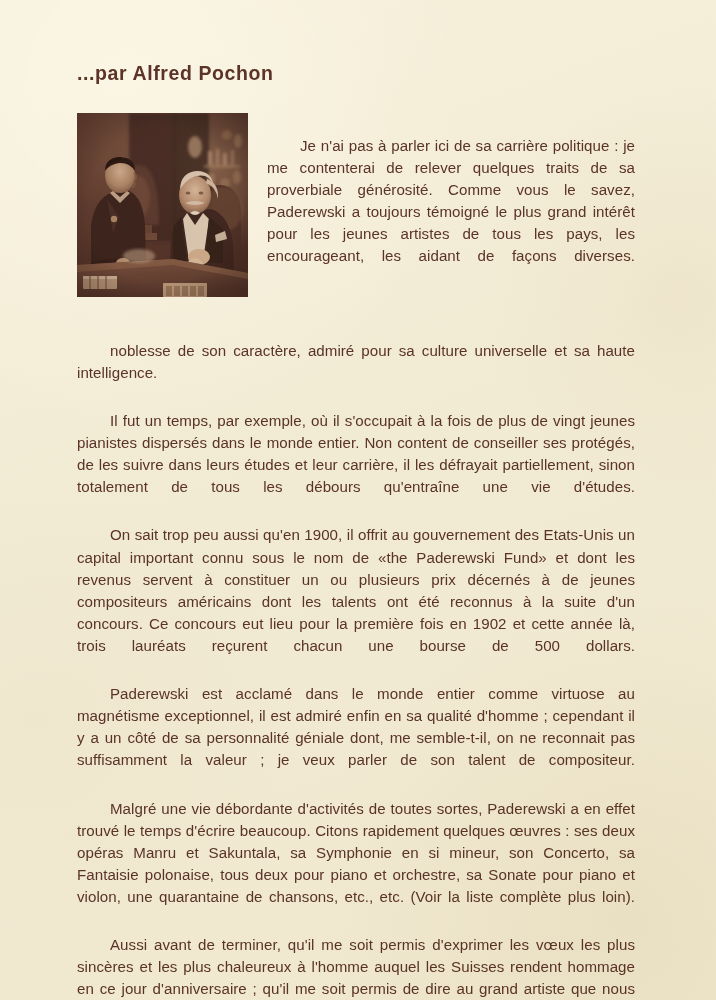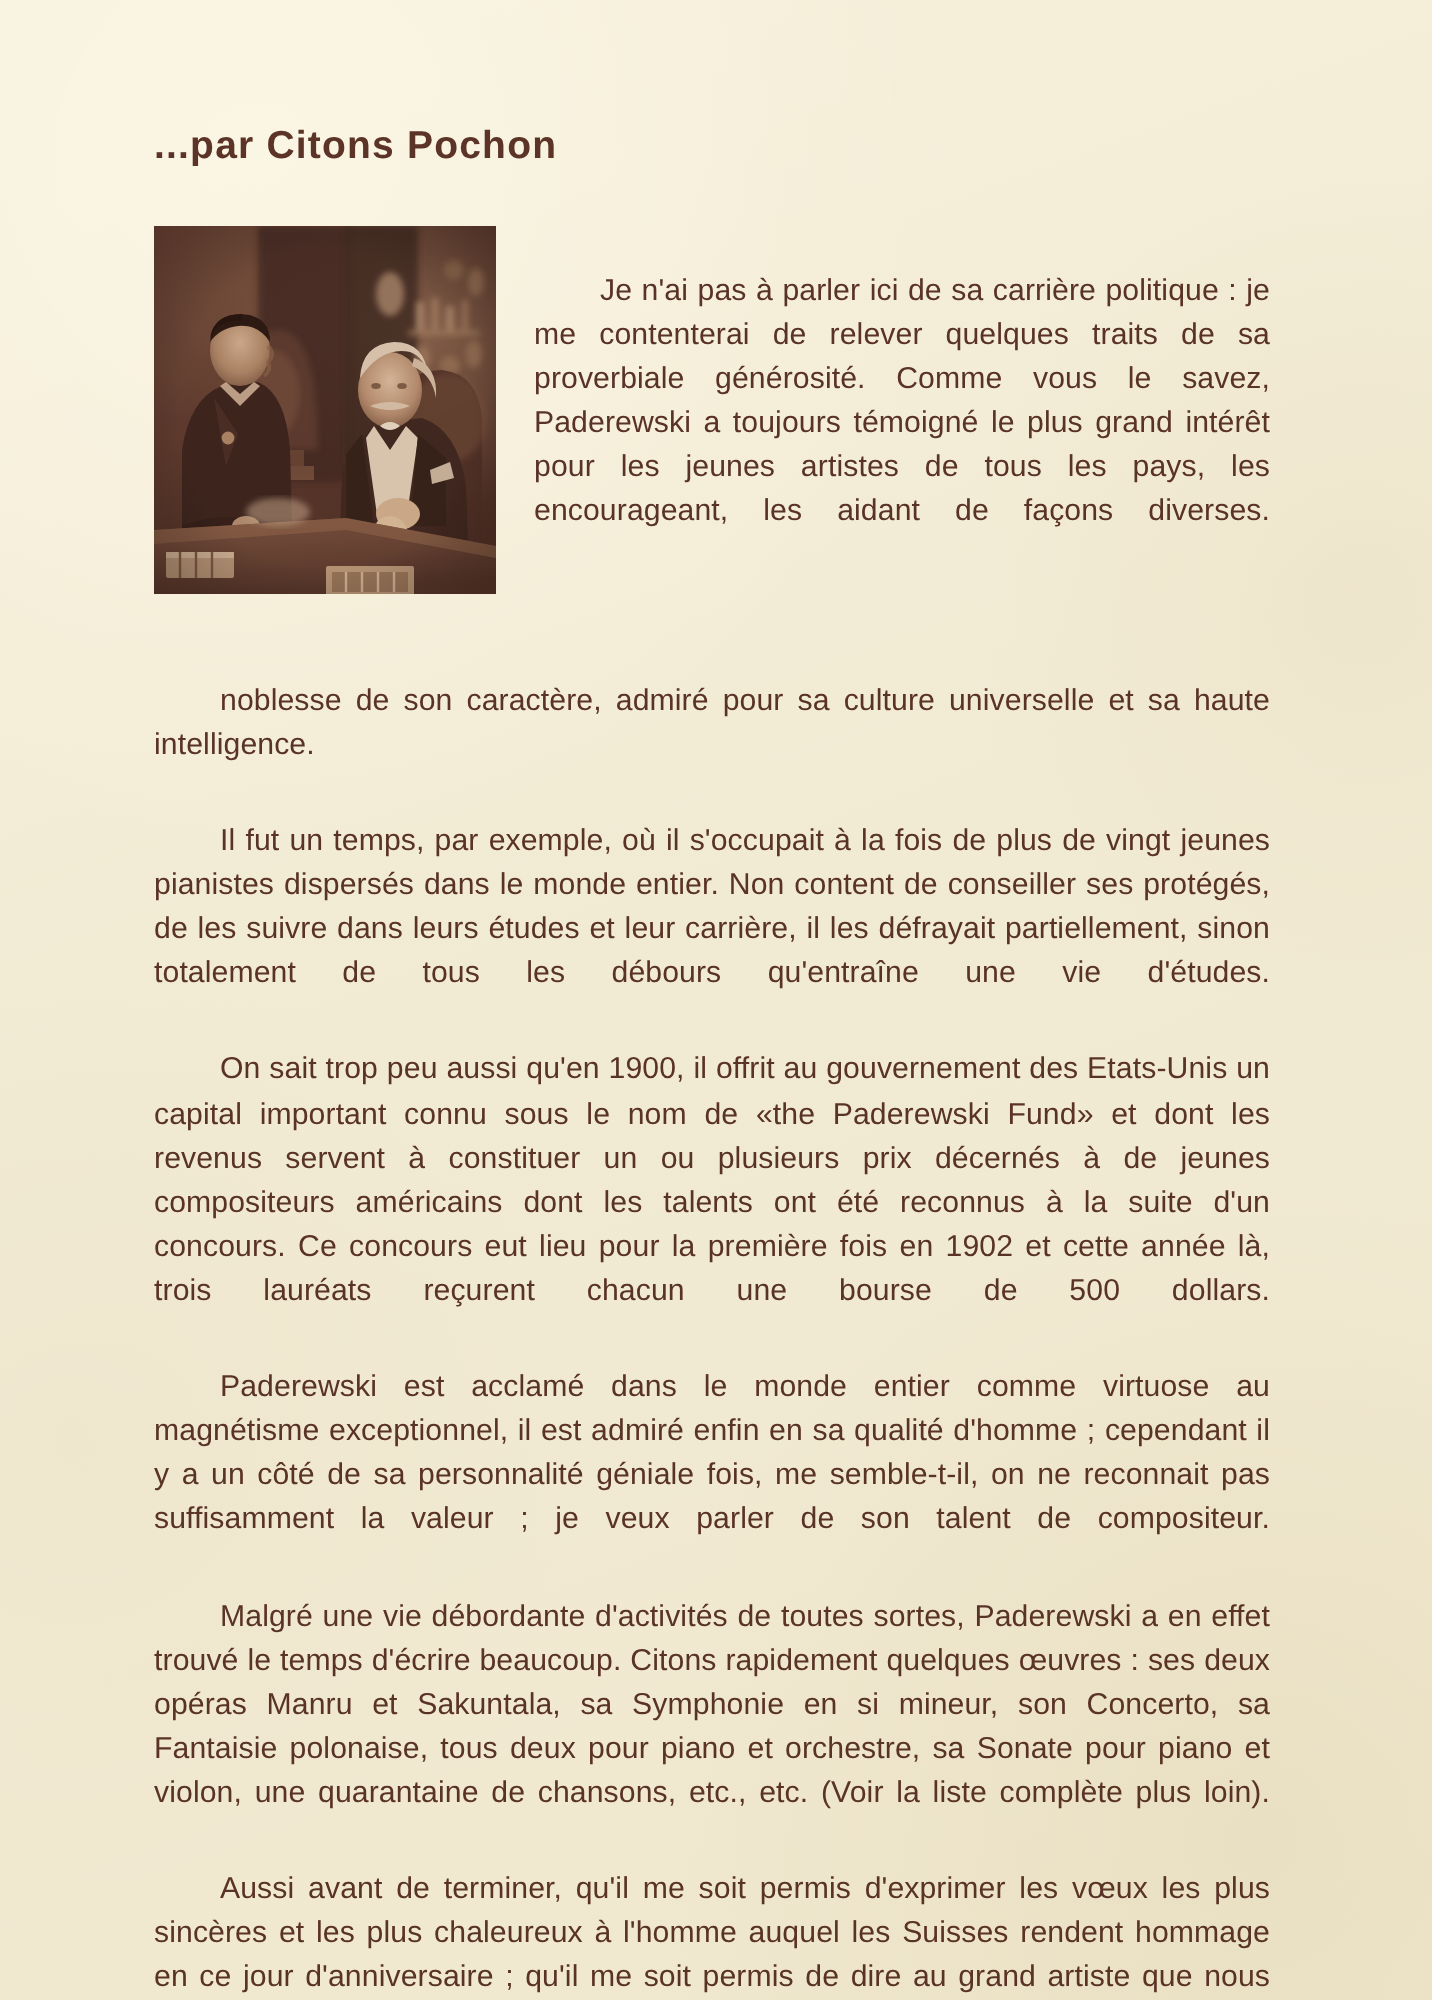--- a/index.html
+++ b/index.html
@@ -103,21 +103,21 @@
     width: 100%;
   }
 </style>
 </head>
 <body>
 
 <div class="page"></div>
 
 <div class="content">
 
-  <div class="article-title">...par Citons Pochon</div>
+  <div class="article-title">...par Alfred Pochon</div>
 
   <div class="photo">
     <svg viewBox="0 0 171 184" preserveAspectRatio="none">
       <defs>
         <linearGradient id="bgDark" x1="0" y1="0" x2="1" y2="1">
           <stop offset="0%" stop-color="#6a4437"></stop>
           <stop offset="45%" stop-color="#53342a"></stop>
           <stop offset="100%" stop-color="#4a2d25"></stop>
         </linearGradient>
         <radialGradient id="glowR" cx="0.78" cy="0.30" r="0.48">
@@ -259,19 +259,19 @@
     </svg>
   </div>
 
   <div class="body-text">
     <div class="float-block"></div>
 
     <p class="wrap-col para-gap">Je n'ai pas à parler ici de sa carrière politique : je me contenterai de relever quelques traits de sa proverbiale générosité. Comme vous le savez, Paderewski a toujours témoigné le plus grand intérêt pour les jeunes artistes de tous les pays, les encourageant, les aidant de façons diverses.</p>
     <p class="wrap-col">noblesse de son caractère, admiré pour sa culture universelle et sa haute intelligence.</p>
     <p class="para-gap">Il fut un temps, par exemple, où il s'occupait à la fois de plus de vingt jeunes pianistes dispersés dans le monde entier. Non content de conseiller ses protégés, de les suivre dans leurs études et leur carrière, il les défrayait partiellement, sinon totalement de tous les débours qu'entraîne une vie d'études.</p>
     <p class="para-gap">On sait trop peu aussi qu'en 1900, il offrit au gouvernement des Etats-Unis un capital important connu sous le nom de «the Paderewski Fund» et dont les revenus servent à constituer un ou plusieurs prix décernés à de jeunes compositeurs américains dont les talents ont été reconnus à la suite d'un concours. Ce concours eut lieu pour la première fois en 1902 et cette année là, trois lauréats reçurent chacun une bourse de 500 dollars.</p>
-    <p class="para-gap">Paderewski est acclamé dans le monde entier comme virtuose au magnétisme exceptionnel, il est admiré enfin en sa qualité d'homme ; cependant il y a un côté de sa personnalité géniale fois, me semble-t-il, on ne reconnait pas suffisamment la valeur ; je veux parler de son talent de compositeur.</p>
+    <p class="para-gap">Paderewski est acclamé dans le monde entier comme virtuose au magnétisme exceptionnel, il est admiré enfin en sa qualité d'homme ; cependant il y a un côté de sa personnalité géniale dont, me semble-t-il, on ne reconnait pas suffisamment la valeur ; je veux parler de son talent de compositeur.</p>
     <p class="para-gap">Malgré une vie débordante d'activités de toutes sortes, Paderewski a en effet trouvé le temps d'écrire beaucoup. Citons rapidement quelques œuvres : ses deux opéras Manru et Sakuntala, sa Symphonie en si mineur, son Concerto, sa Fantaisie polonaise, tous deux pour piano et orchestre, sa Sonate pour piano et violon, une quarantaine de chansons, etc., etc. (Voir la liste complète plus loin).</p>
     <p class="para-gap">Aussi avant de terminer, qu'il me soit permis d'exprimer les vœux les plus sincères et les plus chaleureux à l'homme auquel les Suisses rendent hommage en ce jour d'anniversaire ; qu'il me soit permis de dire au grand artiste que nous vénérons, non seulement notre profonde admiration, mais aussi toute notre gratitude.</p>
 
   </div>
 
 </div>
 
 </body></html>

